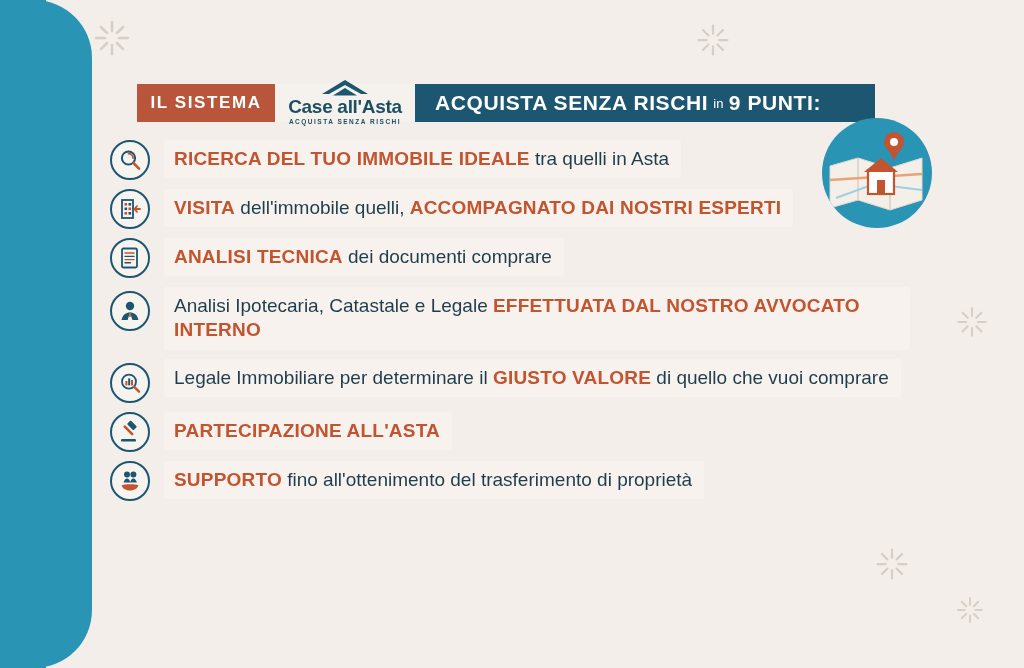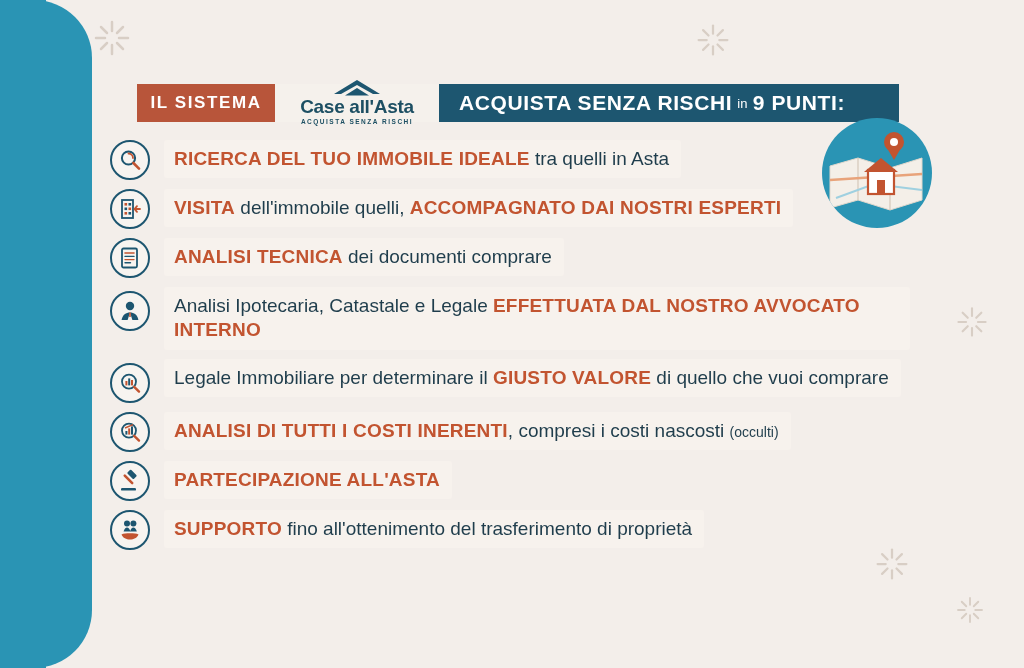--- a/index.html
+++ b/index.html
@@ -60,21 +60,21 @@
     font-weight: bold;
     letter-spacing: 1.6px;
     display: flex;
     align-items: center;
     justify-content: center;
     width: 138px;
     margin-left: 24px;
   }
   .hdr-logo {
     background: #f5f1ec;
-    width: 164px;
+    width: 140px;
     display: flex;
     flex-direction: column;
     align-items: center;
     justify-content: center;
     padding-bottom: 2px;
   }
   .hdr-logo .roofwrap {
     line-height: 0;
     margin-bottom: -1px;
   }
@@ -342,35 +342,20 @@
           <rect x="10.2" y="7.4" width="2" height="7" fill="#1d5670"></rect>
           <rect x="13" y="9" width="2" height="5.4" fill="#c25430"></rect>
           <line x1="16.2" y1="15.8" x2="21" y2="20.6" stroke="#c25430" stroke-width="2.4" stroke-linecap="round"></line>
         </svg>
       </div>
       <div class="row-text">
         <span class="plain">Legale Immobiliare per determinare il </span><span class="hl">GIUSTO VALORE</span><span class="plain"> di quello che vuoi comprare</span>
       </div>
     </div>
 
-    <div class="row">
-      <div class="icon-badge">
-        <svg width="24" height="24" viewBox="0 0 24 24">
-          <circle cx="11" cy="10.6" r="7" fill="none" stroke="#1d5670" stroke-width="1.8"></circle>
-          <rect x="7.4" y="11" width="2" height="3.6" fill="#1d5670"></rect>
-          <rect x="10.2" y="8.4" width="2" height="6.2" fill="#c25430"></rect>
-          <rect x="13" y="6.4" width="2" height="8.2" fill="#1d5670"></rect>
-          <path d="M7 8 L15 4.6" stroke="#c25430" stroke-width="1.4"></path>
-          <line x1="16.2" y1="15.8" x2="21" y2="20.6" stroke="#c25430" stroke-width="2.4" stroke-linecap="round"></line>
-        </svg>
-      </div>
-      <div class="row-text">
-        <span class="hl">ANALISI DI TUTTI I COSTI INERENTI</span><span class="plain">, compresi i costi nascosti </span><span class="plain small">(occulti)</span>
-      </div>
-    </div>
 
     <div class="row">
       <div class="icon-badge">
         <svg width="24" height="24" viewBox="0 0 24 24">
           <rect x="9.5" y="2.8" width="9" height="5.2" rx="1" transform="rotate(45 14 5.4)" fill="#1d5670"></rect>
           <rect x="4" y="9" width="13" height="2.6" rx="1.2" transform="rotate(45 10.5 10.3)" fill="#c25430"></rect>
           <rect x="3" y="19" width="15" height="2.6" rx="1.2" fill="#1d5670"></rect>
         </svg>
       </div>
       <div class="row-text">

